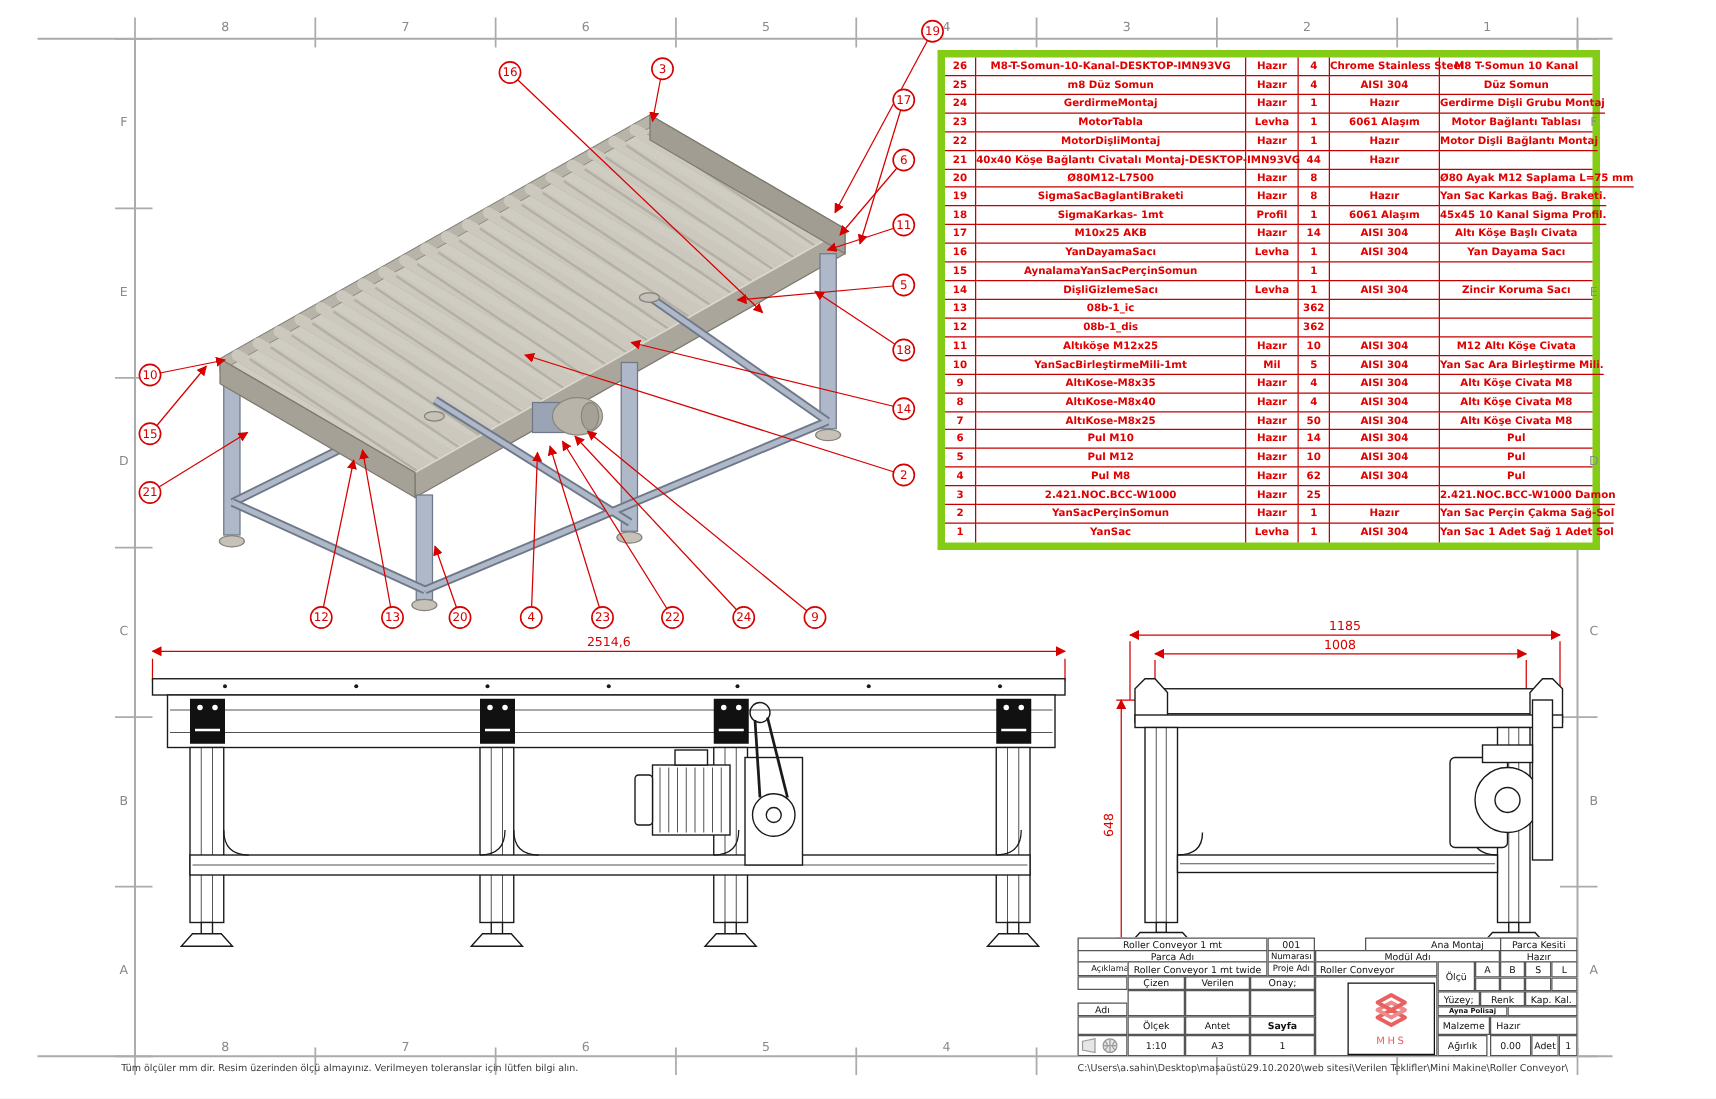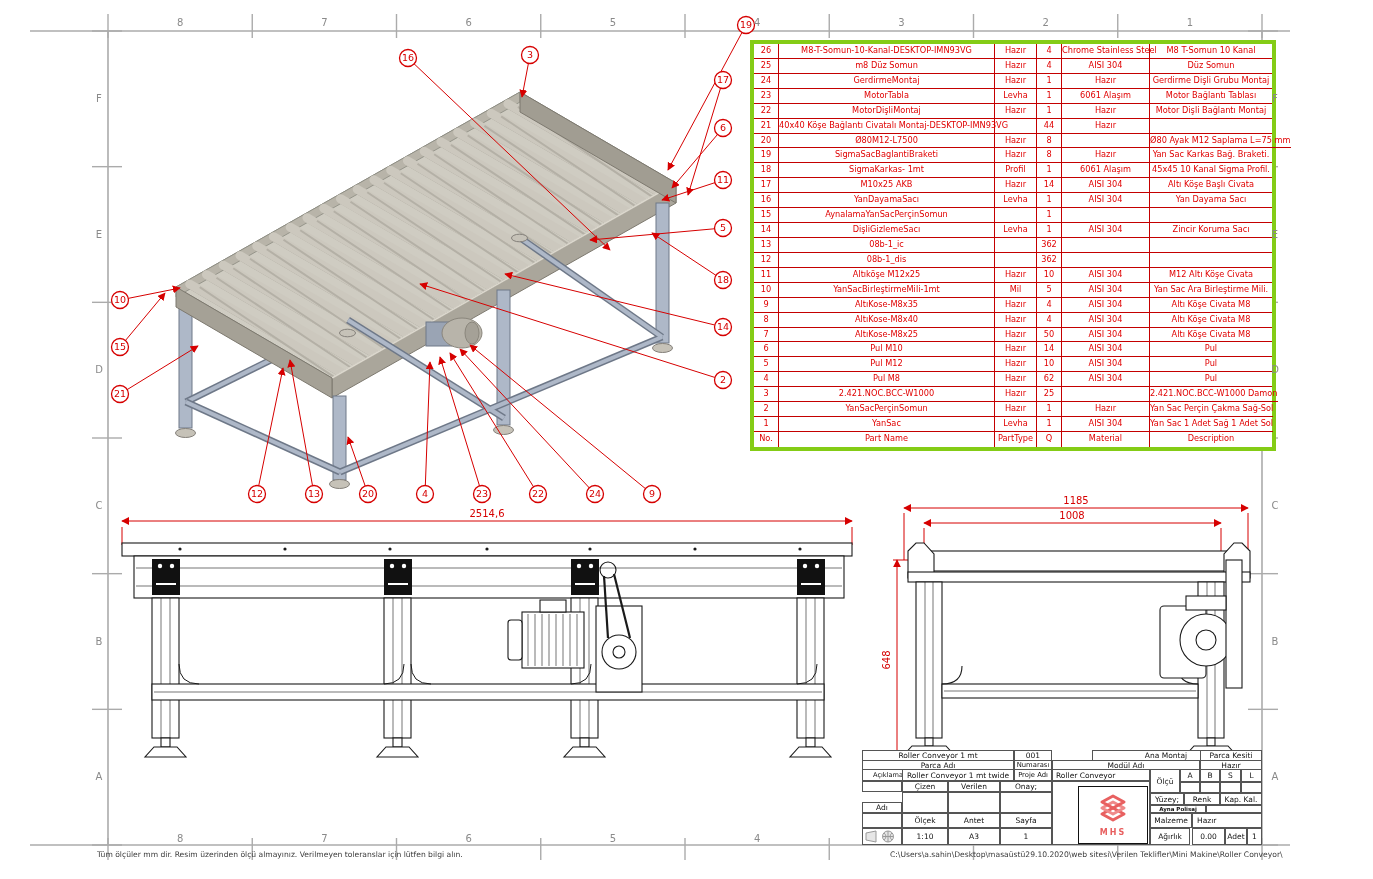--- a/index.html
+++ b/index.html
@@ -2,35 +2,35 @@
 <html><head>
 <meta charset="utf-8">
 <style>
   html,body{margin:0;padding:0;background:#e8e8e8;}
   .sheet{position:relative;width:1373px;height:879px;background:#ffffff;
          font-family:"DejaVu Sans",sans-serif;overflow:hidden;}
   svg text{font-family:"DejaVu Sans",sans-serif;}
   
   .zone{position:absolute;color:#8a8a8a;font-size:10px;text-align:center;width:18px;height:12px;line-height:12px;}
   
-  .bom{position:absolute;left:750px;top:40px;width:518px;border:4px solid #84cc16;background:#fff;}
+  .bom{position:absolute;left:750px;top:40px;width:518px;border:6px solid #84cc16;background:#fff;font-weight:bold;}
   .bom-row{display:grid;grid-template-columns:25px 216px 42px 25px 88px auto;height:14.93px;}
   .bom-cell{border-right:1px solid #c40000;border-bottom:1px solid #c40000;
             color:#e00000;font-size:8.2px;line-height:13.9px;text-align:center;
             white-space:nowrap;overflow:visible;}
   .bom-cell:last-child{border-right:none;}
   .bom-row:last-child .bom-cell{border-bottom:none;}
   
   .tb{position:absolute;left:862px;top:750px;width:400px;height:95px;background:#fff;font-size:7.5px;color:#111;}
   .tb .cell{position:absolute;border:1px solid #555;box-sizing:border-box;
             display:flex;align-items:center;justify-content:center;text-align:center;
             white-space:nowrap;overflow:hidden;background:#fff;}
   .logo-box{position:absolute;border:1.5px solid #111;box-sizing:border-box;background:#fff;
             display:flex;flex-direction:column;align-items:center;justify-content:center;}
-  .logo-text{color:#e86060;font-size:8px;font-weight:bold;letter-spacing:2px;margin-top:2px;}
+  .logo-text{color:#e86060;font-size:8px;font-weight:normal;letter-spacing:2px;margin-top:2px;}
   
   .footer{position:absolute;font-size:7.6px;color:#3a3a3a;white-space:nowrap;}
 </style>
 </head>
 <body>
 
 <div class="sheet">
 
   <svg width="1373" height="879" viewBox="0 0 1373 879" style="position:absolute;left:0;top:0;">
     <defs>
@@ -675,28 +675,20 @@
         <div class="bom-cell">Yan Sac Perçin Çakma Sağ-Sol</div>
       </div>
       <div class="bom-row">
         <div class="bom-cell">1</div>
         <div class="bom-cell">YanSac</div>
         <div class="bom-cell">Levha</div>
         <div class="bom-cell">1</div>
         <div class="bom-cell">AISI 304</div>
         <div class="bom-cell">Yan Sac 1 Adet Sağ 1 Adet Sol</div>
       </div>
-      <div class="bom-row">
-        <div class="bom-cell">No.</div>
-        <div class="bom-cell">Part Name</div>
-        <div class="bom-cell">PartType</div>
-        <div class="bom-cell">Q</div>
-        <div class="bom-cell">Material</div>
-        <div class="bom-cell">Description</div>
-      </div>
     </div>
 
   <div id="zones">
       <div class="zone" style="left: 171.125px; top: 17px;">8</div>
       <div class="zone" style="left: 171.125px; top: 833px;">8</div>
       <div class="zone" style="left: 315.375px; top: 17px;">7</div>
       <div class="zone" style="left: 315.375px; top: 833px;">7</div>
       <div class="zone" style="left: 459.625px; top: 17px;">6</div>
       <div class="zone" style="left: 459.625px; top: 833px;">6</div>
       <div class="zone" style="left: 603.875px; top: 17px;">5</div>
@@ -767,21 +759,21 @@
     <div class="cell" style="left:288px;top:63px;width:42px;height:15px;">Malzeme</div>
     <div class="cell" style="left:330px;top:63px;width:70px;height:15px;justify-content:flex-start;padding-left:4px;">Hazır</div>
     <div class="cell" style="left:288px;top:78px;width:40px;height:17px;">Ağırlık</div>
     <div class="cell" style="left:330px;top:78px;width:33px;height:17px;">0.00</div>
     <div class="cell" style="left:363px;top:78px;width:22px;height:17px;">Adet</div>
     <div class="cell" style="left:385px;top:78px;width:15px;height:17px;">1</div>
 
     <div class="cell" style="left:0;top:63px;width:40px;height:15px;"></div>
     <div class="cell" style="left:40px;top:63px;width:46px;height:15px;">Ölçek</div>
     <div class="cell" style="left:86px;top:63px;width:52px;height:15px;">Antet</div>
-    <div class="cell" style="left:138px;top:63px;width:52px;height:15px;">Sayfa</div>
+    <div class="cell" style="left:138px;top:63px;width:52px;height:15px;font-weight:bold;">Sayfa</div>
     <div class="cell" style="left:40px;top:78px;width:46px;height:17px;">1:10</div>
     <div class="cell" style="left:86px;top:78px;width:52px;height:17px;">A3</div>
     <div class="cell" style="left:138px;top:78px;width:52px;height:17px;">1</div>
 
     <div class="cell" style="left:0;top:78px;width:40px;height:17px;">
       <svg width="36" height="13" viewBox="0 0 36 13">
         <g stroke="#9a9a9a" fill="none" stroke-width="1">
           <path d="M2,3 l10,-2 v11 l-10,-2 z" fill="#e6e6e6"></path>
           <circle cx="24" cy="6.5" r="5.5" fill="#e6e6e6"></circle>
           <path d="M18.5,6.5 h11 M24,1 v11 M20,3 q4,3.5 0,7 M28,3 q-4,3.5 0,7"></path>
@@ -796,14 +788,14 @@
           <path d="M17,14 L28,20 L17,26 L6,20 z"></path>
           <path d="M17,8 L28,14 L17,20 L6,14 z" stroke="#ef8a8a"></path>
           <path d="M17,2 L28,8 L17,14 L6,8 z"></path>
         </g>
       </svg>
       <div class="logo-text">MHS</div>
     </div>
   </div>
 
   <div class="footer" style="left:97px;top:850px;">Tüm ölçüler mm dir. Resim üzerinden ölçü almayınız. Verilmeyen toleranslar için lütfen bilgi alın.</div>
-  <div class="footer" style="left:890px;top:850px;text-align:right;">C:\Users\a.sahin\Desktop\masaüstü29.10.2020\web sitesi\Verilen Teklifler\Mini Makine\Roller Conveyor\</div>
+  <div class="footer" style="left:862px;top:850px;text-align:right;">C:\Users\a.sahin\Desktop\masaüstü29.10.2020\web sitesi\Verilen Teklifler\Mini Makine\Roller Conveyor\</div>
 </div>
 
 </body></html>

